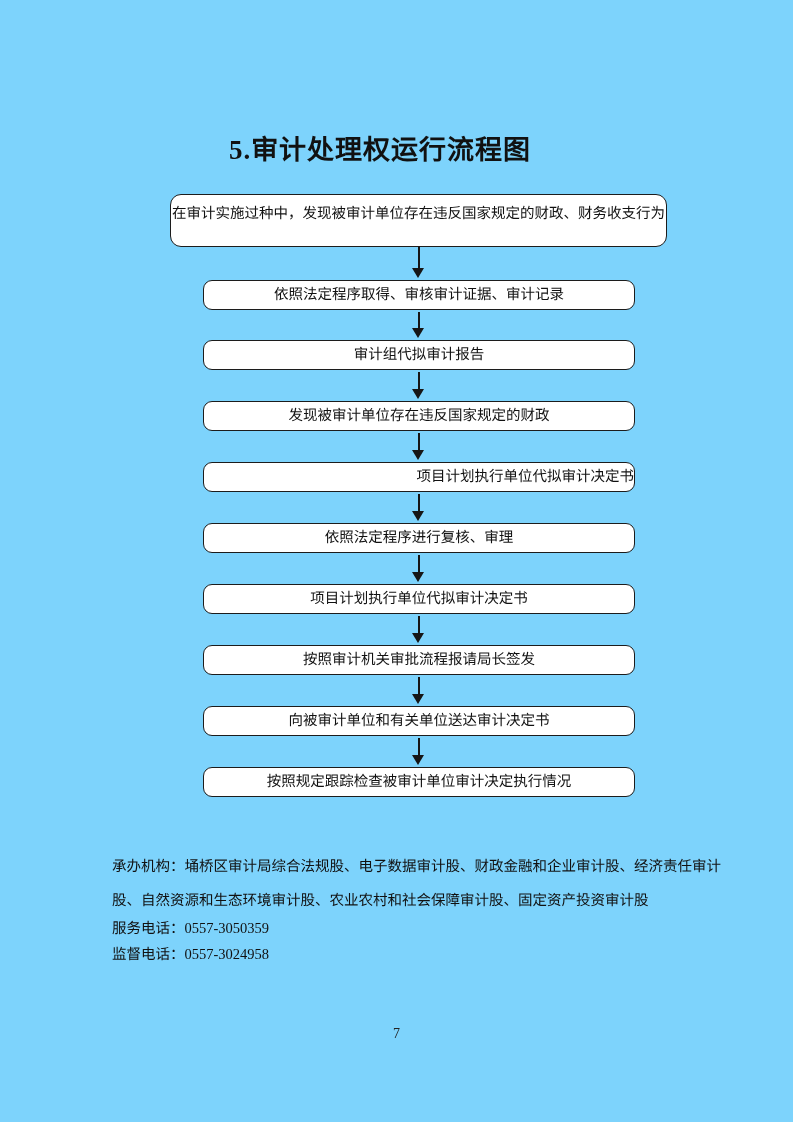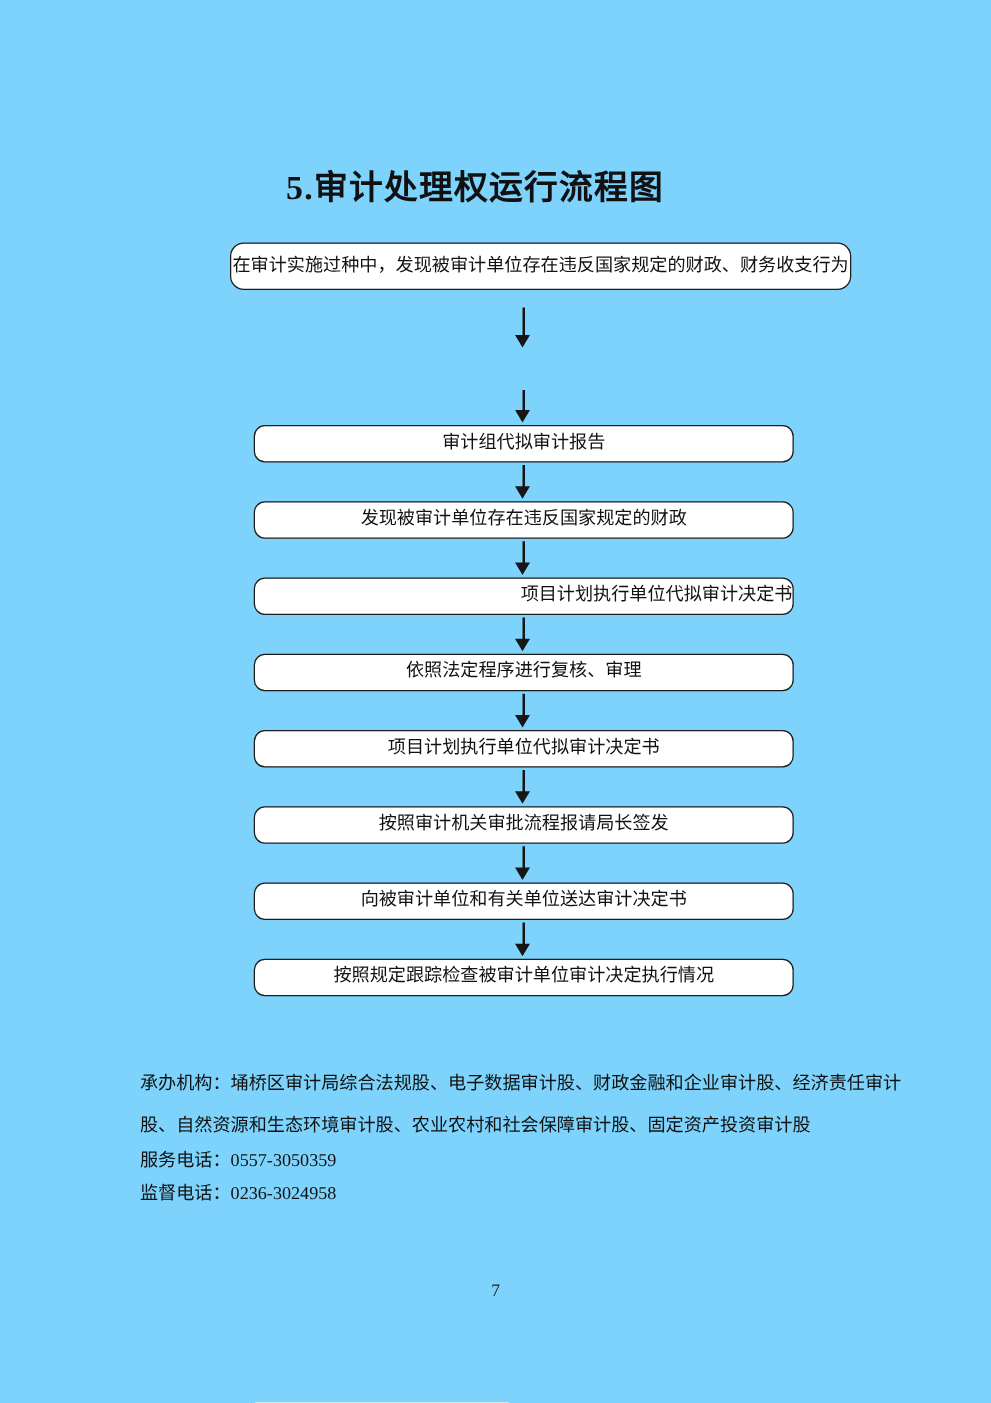--- a/index.html
+++ b/index.html
@@ -36,24 +36,24 @@
     border-radius: 9px;
     display: flex;
     align-items: center;
     justify-content: center;
     font-size: 14.5px;
     line-height: 1.35;
     white-space: nowrap;
     color: #111111;
   }
   .flow-box.start {
-    left: 184px;
+    left: 170px;
     top: 194px;
     width: 497px;
-    height: 38px;
+    height: 53px;
     border-radius: 11px;
     align-items: flex-start;
     padding-top: 9px;
   }
   .flow-box.step {
     left: 203px;
     width: 432px;
     height: 30px;
   }
   .arrow {
@@ -105,20 +105,23 @@
 <div class="page">
 
   <h1 class="doc-title">5.审计处理权运行流程图</h1>
 
   <div class="flow-box start">
     <span>在审计实施过种中，发现被审计单位存在违反国家规定的财政、财务收支行为</span>
   </div>
 
   <div class="arrow" style="top:246px; height:32px;"></div>
 
+  <div class="flow-box step" style="top:280px;">
+    <span>依照法定程序取得、审核审计证据、审计记录</span>
+  </div>
 
   <div class="arrow" style="top:312px; height:26px;"></div>
 
   <div class="flow-box step" style="top:340px;">
     <span>审计组代拟审计报告</span>
   </div>
 
   <div class="arrow" style="top:372px; height:27px;"></div>
 
   <div class="flow-box step" style="top:401px;">
@@ -157,17 +160,17 @@
 
   <div class="arrow" style="top:738px; height:27px;"></div>
 
   <div class="flow-box step" style="top:767px;text-align:center;">
     <span>按照规定跟踪检查被审计单位审计决定执行情况</span>
   </div>
 
   <p class="footer-line" style="top:838px;">承办机构：埇桥区审计局综合法规股、电子数据审计股、财政金融和企业审计股、经济责任审计</p>
   <p class="footer-line" style="top:872px;">股、自然资源和生态环境审计股、农业农村和社会保障审计股、固定资产投资审计股</p>
   <p class="footer-line" style="top:900px;">服务电话：0557-3050359</p>
-  <p class="footer-line" style="top:926px;">监督电话：0236-3024958</p>
+  <p class="footer-line" style="top:926px;">监督电话：0557-3024958</p>
 
   <div class="page-number">7</div>
 
 </div>
 
 </body></html>

